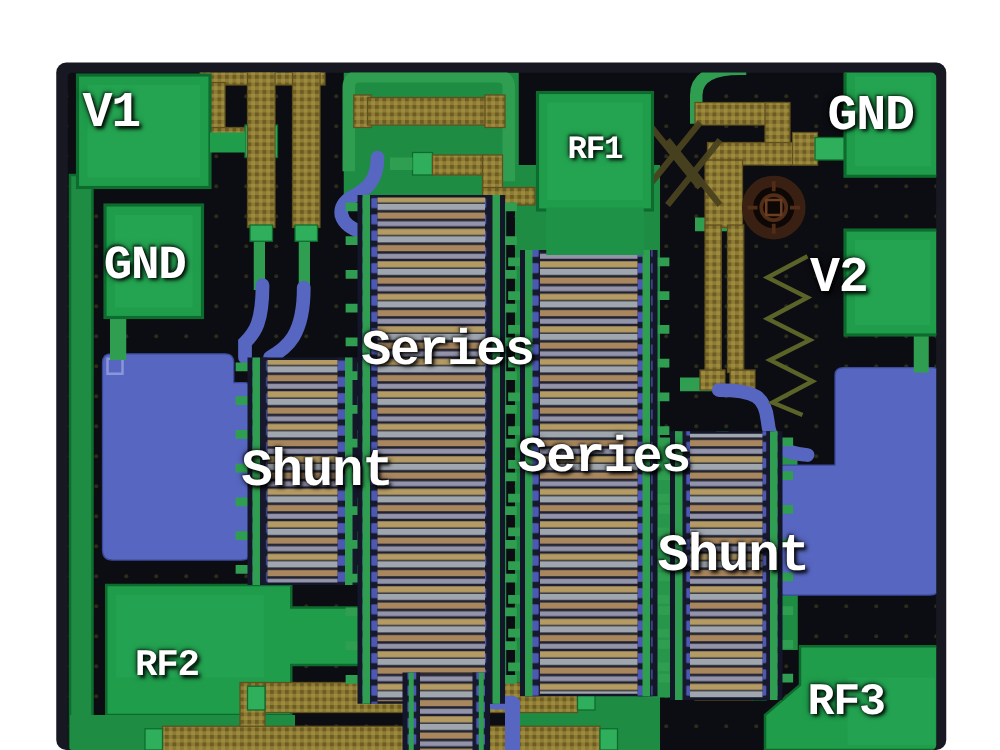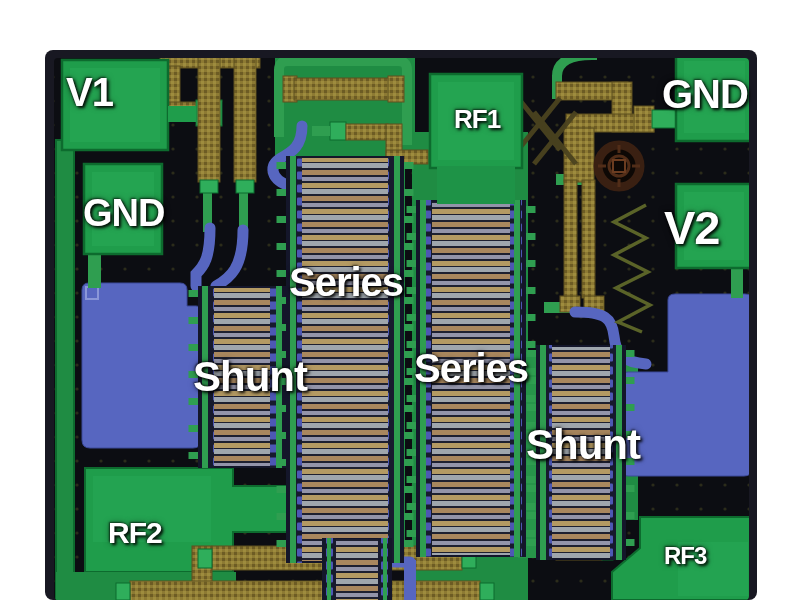--- a/index.html
+++ b/index.html
@@ -1,17 +1,17 @@
 <!DOCTYPE html>
 <html><head>
 <meta charset="utf-8">
 <style>
   html,body{margin:0;padding:0;background:#ffffff;}
   #stage{position:relative;width:800px;height:600px;background:#ffffff;overflow:hidden;
-         font-family:Liberation Sans, sans-serif;}
+         font-family:Liberation Mono, monospace;}
   #die-svg{position:absolute;left:0;top:0;}
   .lbl{position:absolute;color:#ffffff;font-weight:bold;line-height:1;white-space:nowrap;
        letter-spacing:-1px;
        text-shadow:2px 2px 3px rgba(0,0,0,.9),-1px -1px 2px rgba(0,0,0,.6),0 0 6px rgba(0,0,0,.5);}
   .rail{stroke:#2f9e50;stroke-width:6;}
   .rail-thin{stroke:#2f9e50;stroke-width:4;}
   .stub{stroke:#2f9e50;stroke-width:13;stroke-dasharray:7 20;}
   .btr{stroke:#5766c0;stroke-width:11;fill:none;stroke-linecap:round;}
   .gtr{stroke:#2f9e50;stroke-width:10;fill:none;stroke-linecap:square;}
 </style>
@@ -219,22 +219,22 @@
       <rect x="678" y="542" width="70" height="54" fill="#28a957" opacity="0.5" stroke="none"></rect>
     </g>
   </g>
 </svg>
 
 <div>
   <div class="lbl" style="left:66px;top:72px;font-size:40px">V1</div>
   <div class="lbl" style="left:662px;top:74px;font-size:40px">GND</div>
   <div class="lbl" style="left:454px;top:106px;font-size:26px">RF1</div>
   <div class="lbl" style="left:83px;top:194px;font-size:38px">GND</div>
-  <div class="lbl" style="left:664px;top:204px;font-size:47px">V2</div>
+  <div class="lbl" style="left:648px;top:204px;font-size:40px">V2</div>
   <div class="lbl" style="left:289px;top:262px;font-size:40px">Series</div>
   <div class="lbl" style="left:193px;top:356px;font-size:42px">Shunt</div>
   <div class="lbl" style="left:414px;top:348px;font-size:40px">Series</div>
   <div class="lbl" style="left:526px;top:424px;font-size:42px">Shunt</div>
   <div class="lbl" style="left:108px;top:518px;font-size:30px">RF2</div>
-  <div class="lbl" style="left:664px;top:544px;font-size:24px">RF3</div>
+  <div class="lbl" style="left:646px;top:544px;font-size:36px">RF3</div>
 </div>
 
 </div>
 
 </body></html>

